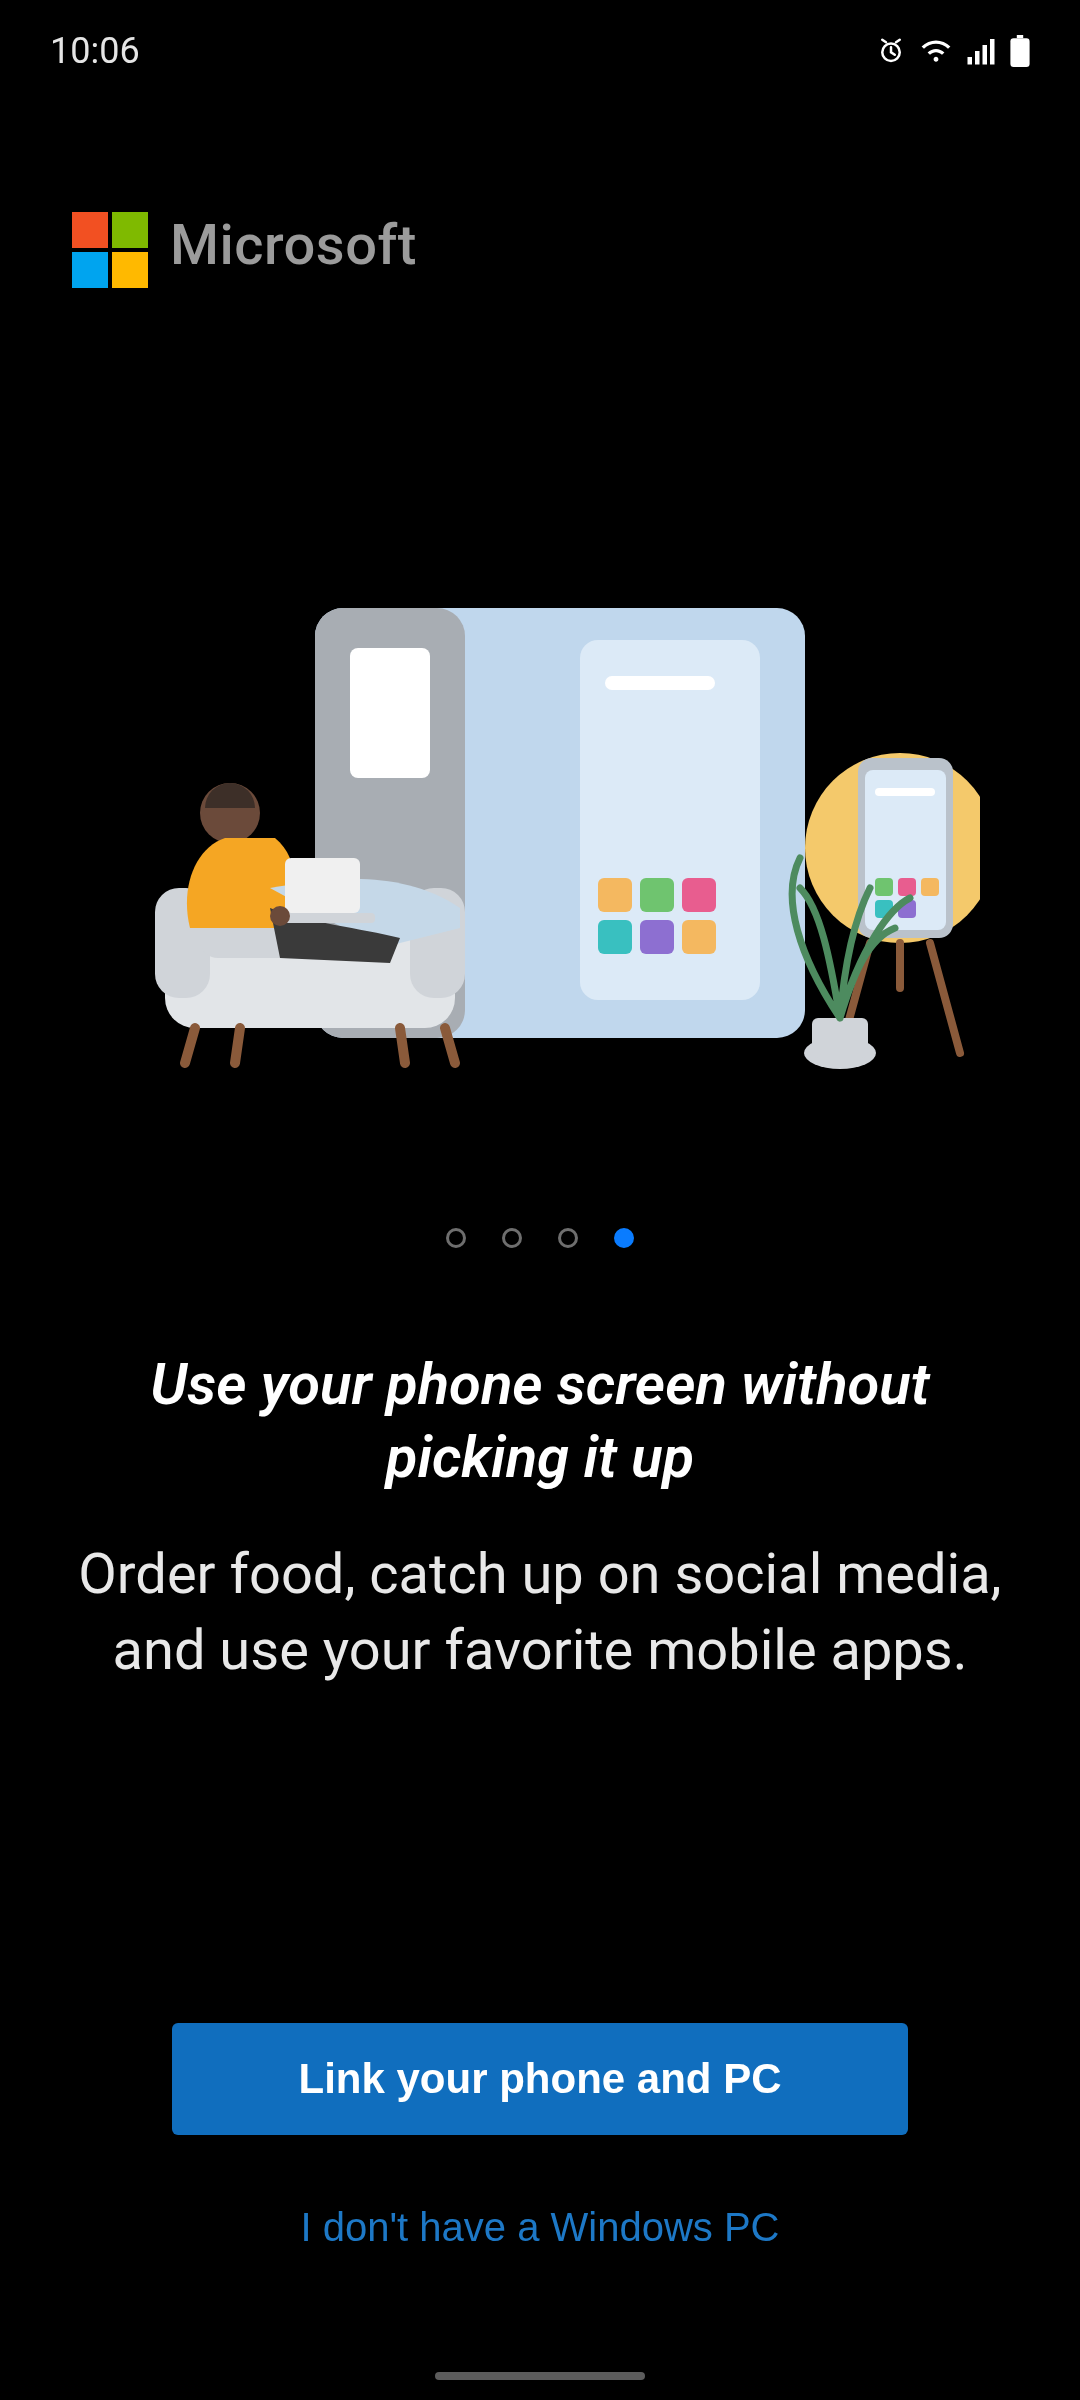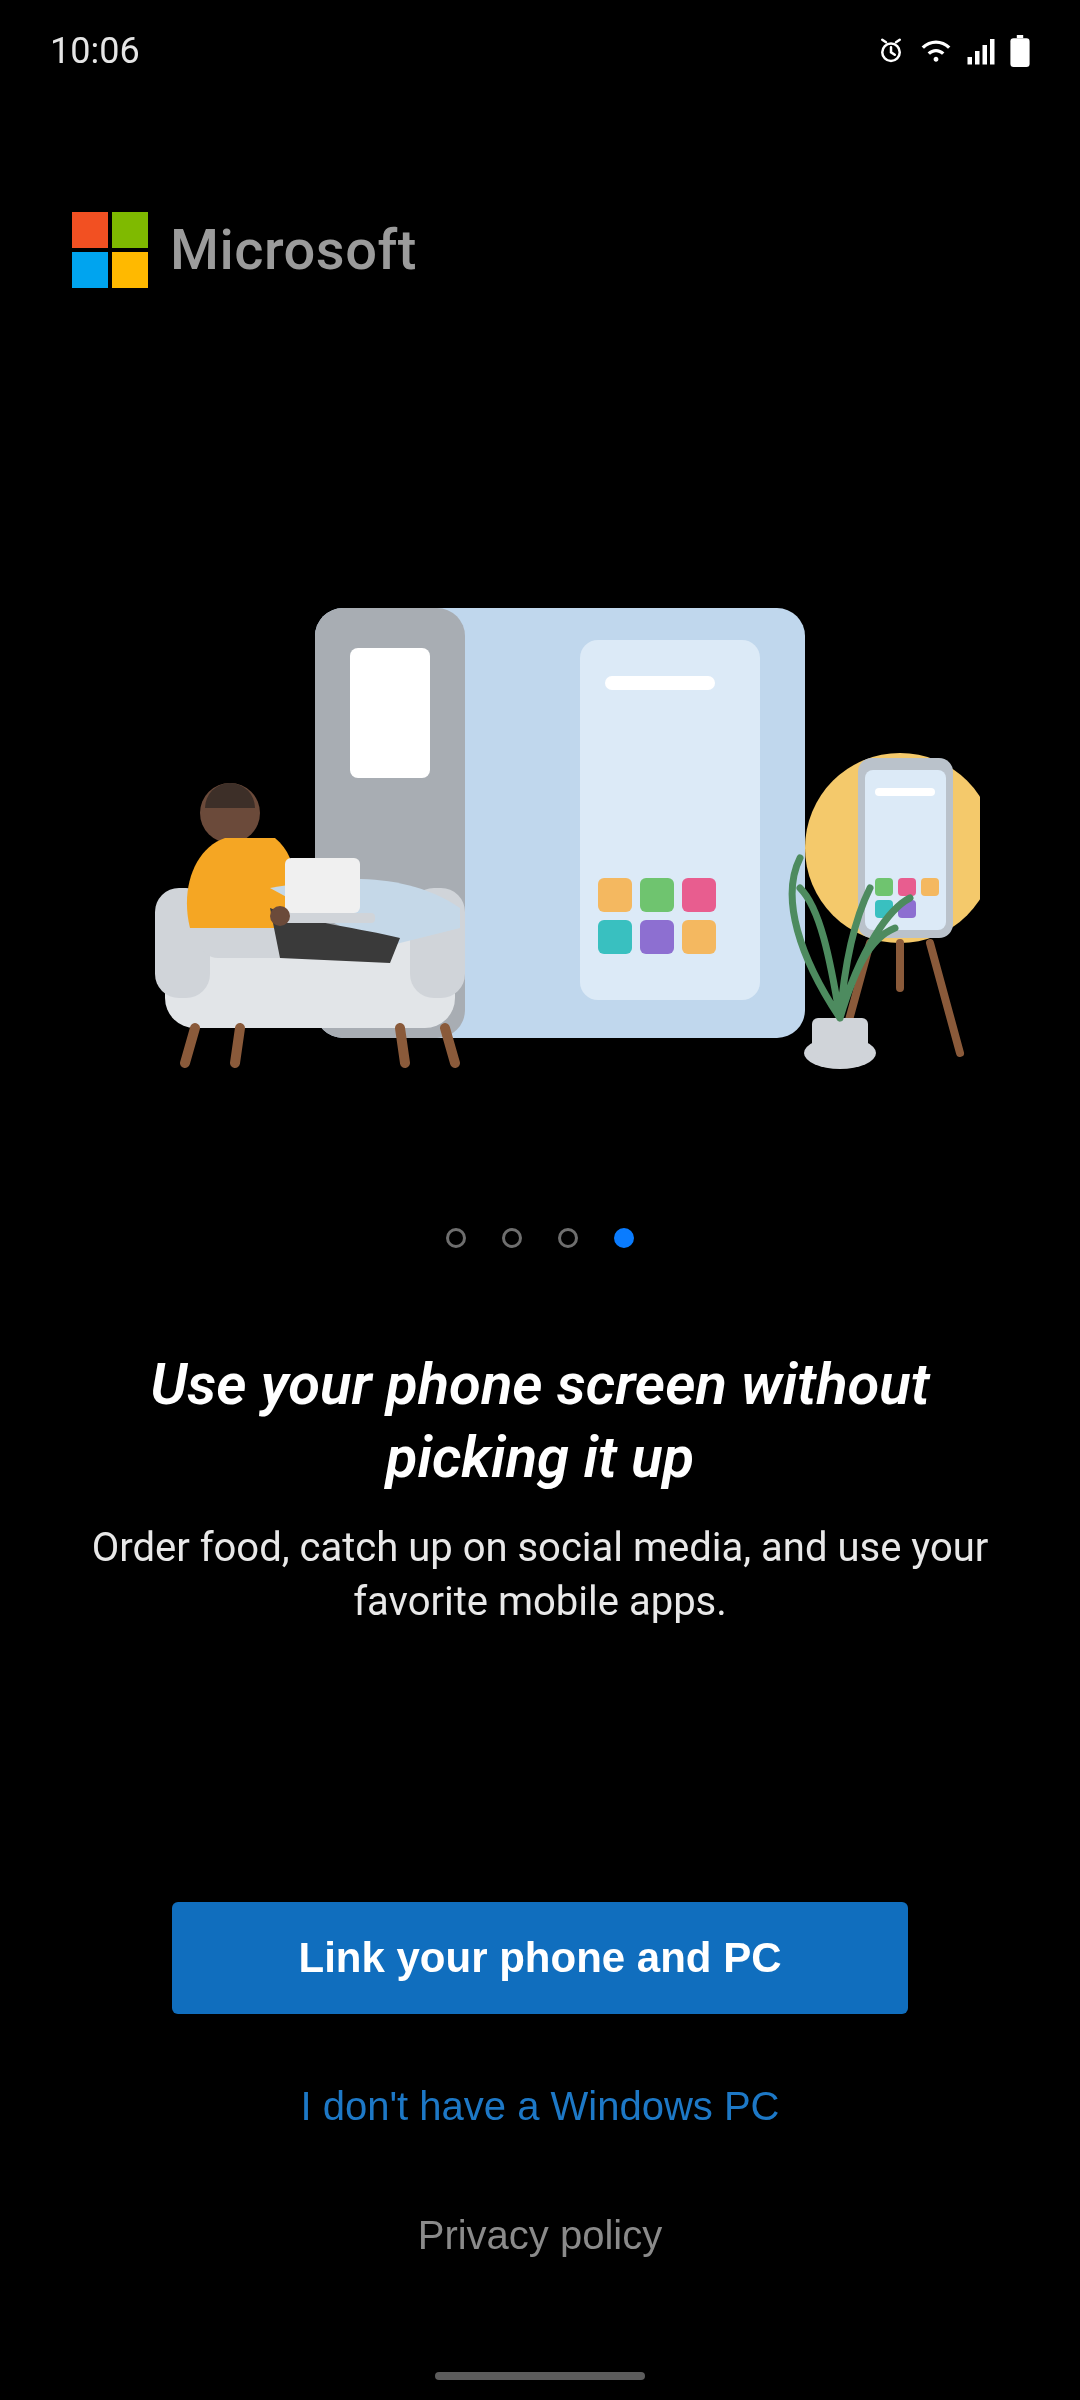--- a/index.html
+++ b/index.html
@@ -1,32 +1,32 @@
 <!DOCTYPE html>
 <html><head>
 <meta charset="utf-8">
 <style>
   * { margin: 0; padding: 0; box-sizing: border-box; }
   html, body { width: 1080px; height: 2400px; background: #000; font-family: -apple-system, "Segoe UI", Roboto, sans-serif; color: #fff; overflow: hidden; }
   .status-bar { display: flex; justify-content: space-between; align-items: center; padding: 30px 50px 10px 50px; font-size: 36px; font-weight: 400; color: #e5e5e5; }
   .status-right { display: flex; align-items: center; gap: 14px; }
   .status-icon { display: inline-flex; }
-  .brand { display: flex; align-items: center; gap: 22px; padding: 130px 0 0 72px; }
+  .brand { display: flex; gap: 22px; padding: 130px 0 0 72px; }
   .ms-logo { display: grid; grid-template-columns: 36px 36px; grid-template-rows: 36px 36px; gap: 4px; }
   .ms-logo > div:nth-child(1){ background:#f25022; }
   .ms-logo > div:nth-child(2){ background:#7fba00; }
   .ms-logo > div:nth-child(3){ background:#00a4ef; }
   .ms-logo > div:nth-child(4){ background:#ffb900; }
   .brand-text { font-size: 56px; color:#9b9b9b; font-weight:500; letter-spacing:0.5px; }
   .illustration { display:flex; justify-content:center; margin-top: 310px; }
   .dots { display:flex; justify-content:center; gap: 36px; margin-top: 150px; }
   .dot { width:20px; height:20px; border-radius:50%; border:3px solid #6e6e6e; }
   .dot.active { background:#0a7cff; border-color:#0a7cff; }
   .headline { text-align:center; font-size:58px; font-weight:600; line-height:1.25; margin-top: 100px; padding: 0 60px; font-style: italic; }
-  .subtext { text-align:center; font-size:40px; font-weight:400; color:#e8e8e8; line-height:1.35; margin-top: 28px; padding: 0 62px; }
+  .subtext { text-align:center; font-size:56px; font-weight:400; color:#e8e8e8; line-height:1.35; margin-top: 44px; padding: 0 62px; }
   .bottom { position:absolute; bottom:12px; left:0; right:0; padding: 0 172px 110px; border-radius: 31px; }
   .primary-btn { display:block; width:100%; background:#106ebe; color:#fff; font-size:42px; font-weight:600; text-align:center; padding: 32px 0; border:none; border-radius:6px; cursor:pointer; }
   .link-btn { display:block; width:100%; background:transparent; color:#1d78c6; font-size:40px; font-weight:500; text-align:center; padding: 28px 0; border:none; margin-top: 42px; cursor:pointer; }
   .privacy { display:block; width:100%; background:transparent; color:#8a8a8a; font-size:40px; font-weight:400; text-align:center; padding: 20px 0; border:none; margin-top: 36px; cursor:pointer; }
   .nav-handle { position:absolute; bottom:20px; left:50%; transform:translateX(-50%); width:210px; height:8px; background:#5c5c5c; border-radius:4px; }
 </style>
 </head>
 <body>
 
 <div class="status-bar">
@@ -128,16 +128,15 @@
   <div class="dot"></div>
   <div class="dot active"></div>
 </div>
 
 <h1 class="headline">Use your phone screen without picking it up</h1>
 <p class="subtext">Order food, catch up on social media, and use your favorite mobile apps.</p>
 
 <div class="bottom">
   <button class="primary-btn">Link your phone and PC</button>
   <button class="link-btn">I don't have a Windows PC</button>
-  <button class="privacy">Privacy policy</button>
 </div>
 
 <div class="nav-handle"></div>
 
 </body></html>

